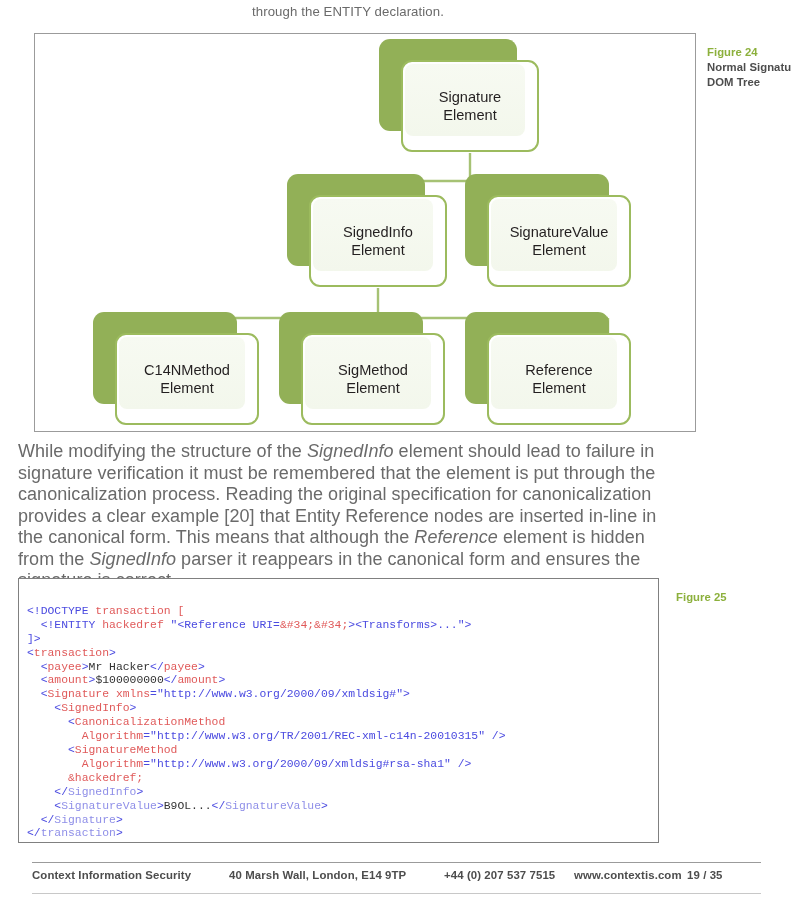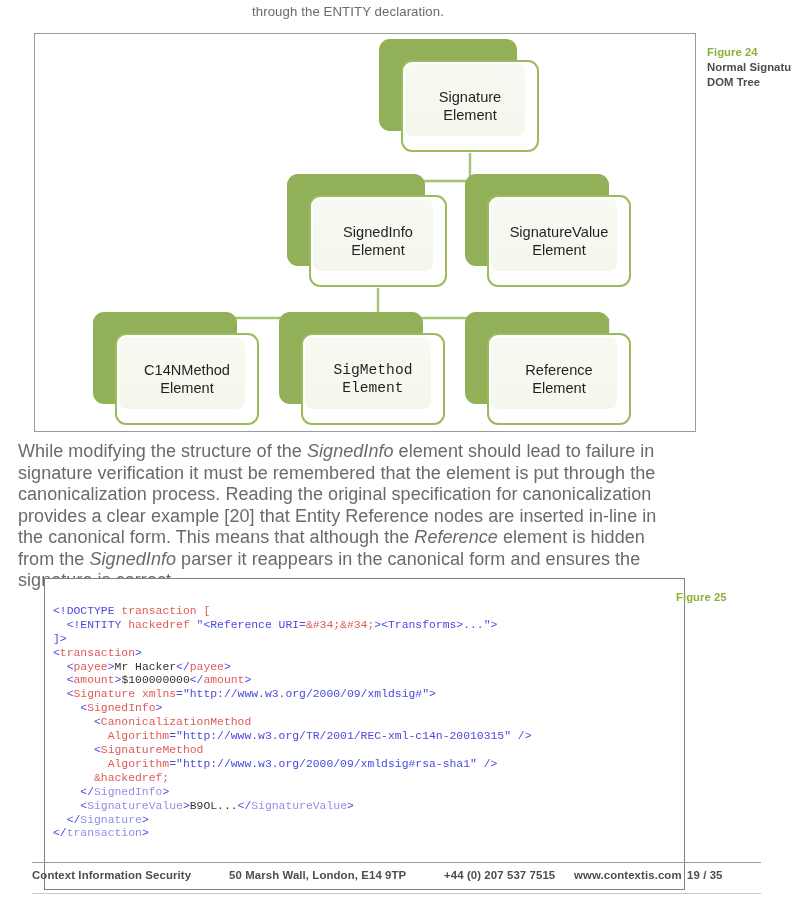--- a/index.html
+++ b/index.html
@@ -148,24 +148,24 @@
     font-size: 18px;
     line-height: 21.5px;
     color: #6a6a6a;
     letter-spacing: 0.05px;
   }
   .body-para i { font-style: italic; }
 
   
   .code-frame {
     position: absolute;
-    left: 44px;
+    left: 18px;
     top: 578px;
     width: 641px;
-    height: 312px;
+    height: 265px;
     border: 1px solid #808080;
     background: #ffffff;
     box-sizing: border-box;
     overflow: hidden;
   }
   .code-inner {
     position: absolute;
     left: 8px;
     top: 12px;
     right: 0;
@@ -264,21 +264,21 @@
     <div class="node node-c14n">
       <div class="plate"></div>
       <div class="card"></div>
       <div class="label" style="white-space:pre-line;">C14NMethod
 Element</div>
     </div>
 
     <div class="node node-sigmethod">
       <div class="plate"></div>
       <div class="card"></div>
-      <div class="label" style="white-space:pre-line;font-family:Liberation Mono, monospace;">SigMethod
+      <div class="label" style="white-space:pre-line;">SigMethod
 Element</div>
     </div>
 
     <div class="node node-reference">
       <div class="plate"></div>
       <div class="card"></div>
       <div class="label" style="white-space:pre-line;">Reference
 Element</div>
     </div>
 
@@ -298,18 +298,18 @@
   </div>
 </div>
 
 <div class="caption caption-25">
   <span class="cap-num">Figure 25</span>
 </div>
 
 <div class="footer-rule-top"></div>
 <div class="footer">
   <span class="f-company">Context Information Security</span>
-  <span class="f-address">50 Marsh Wall, London, E14 9TP</span>
+  <span class="f-address">40 Marsh Wall, London, E14 9TP</span>
   <span class="f-phone">+44 (0) 207 537 7515</span>
   <span class="f-web">www.contextis.com</span>
   <span class="f-page">19 / 35</span>
 </div>
 <div class="footer-rule-bottom"></div>
 
 </body></html>

